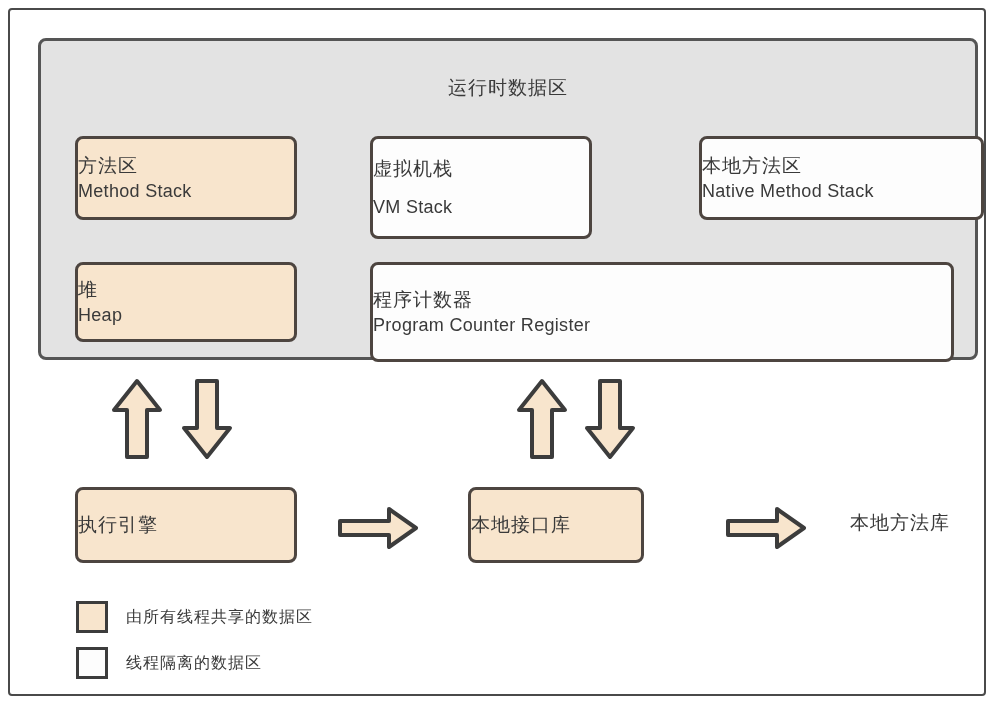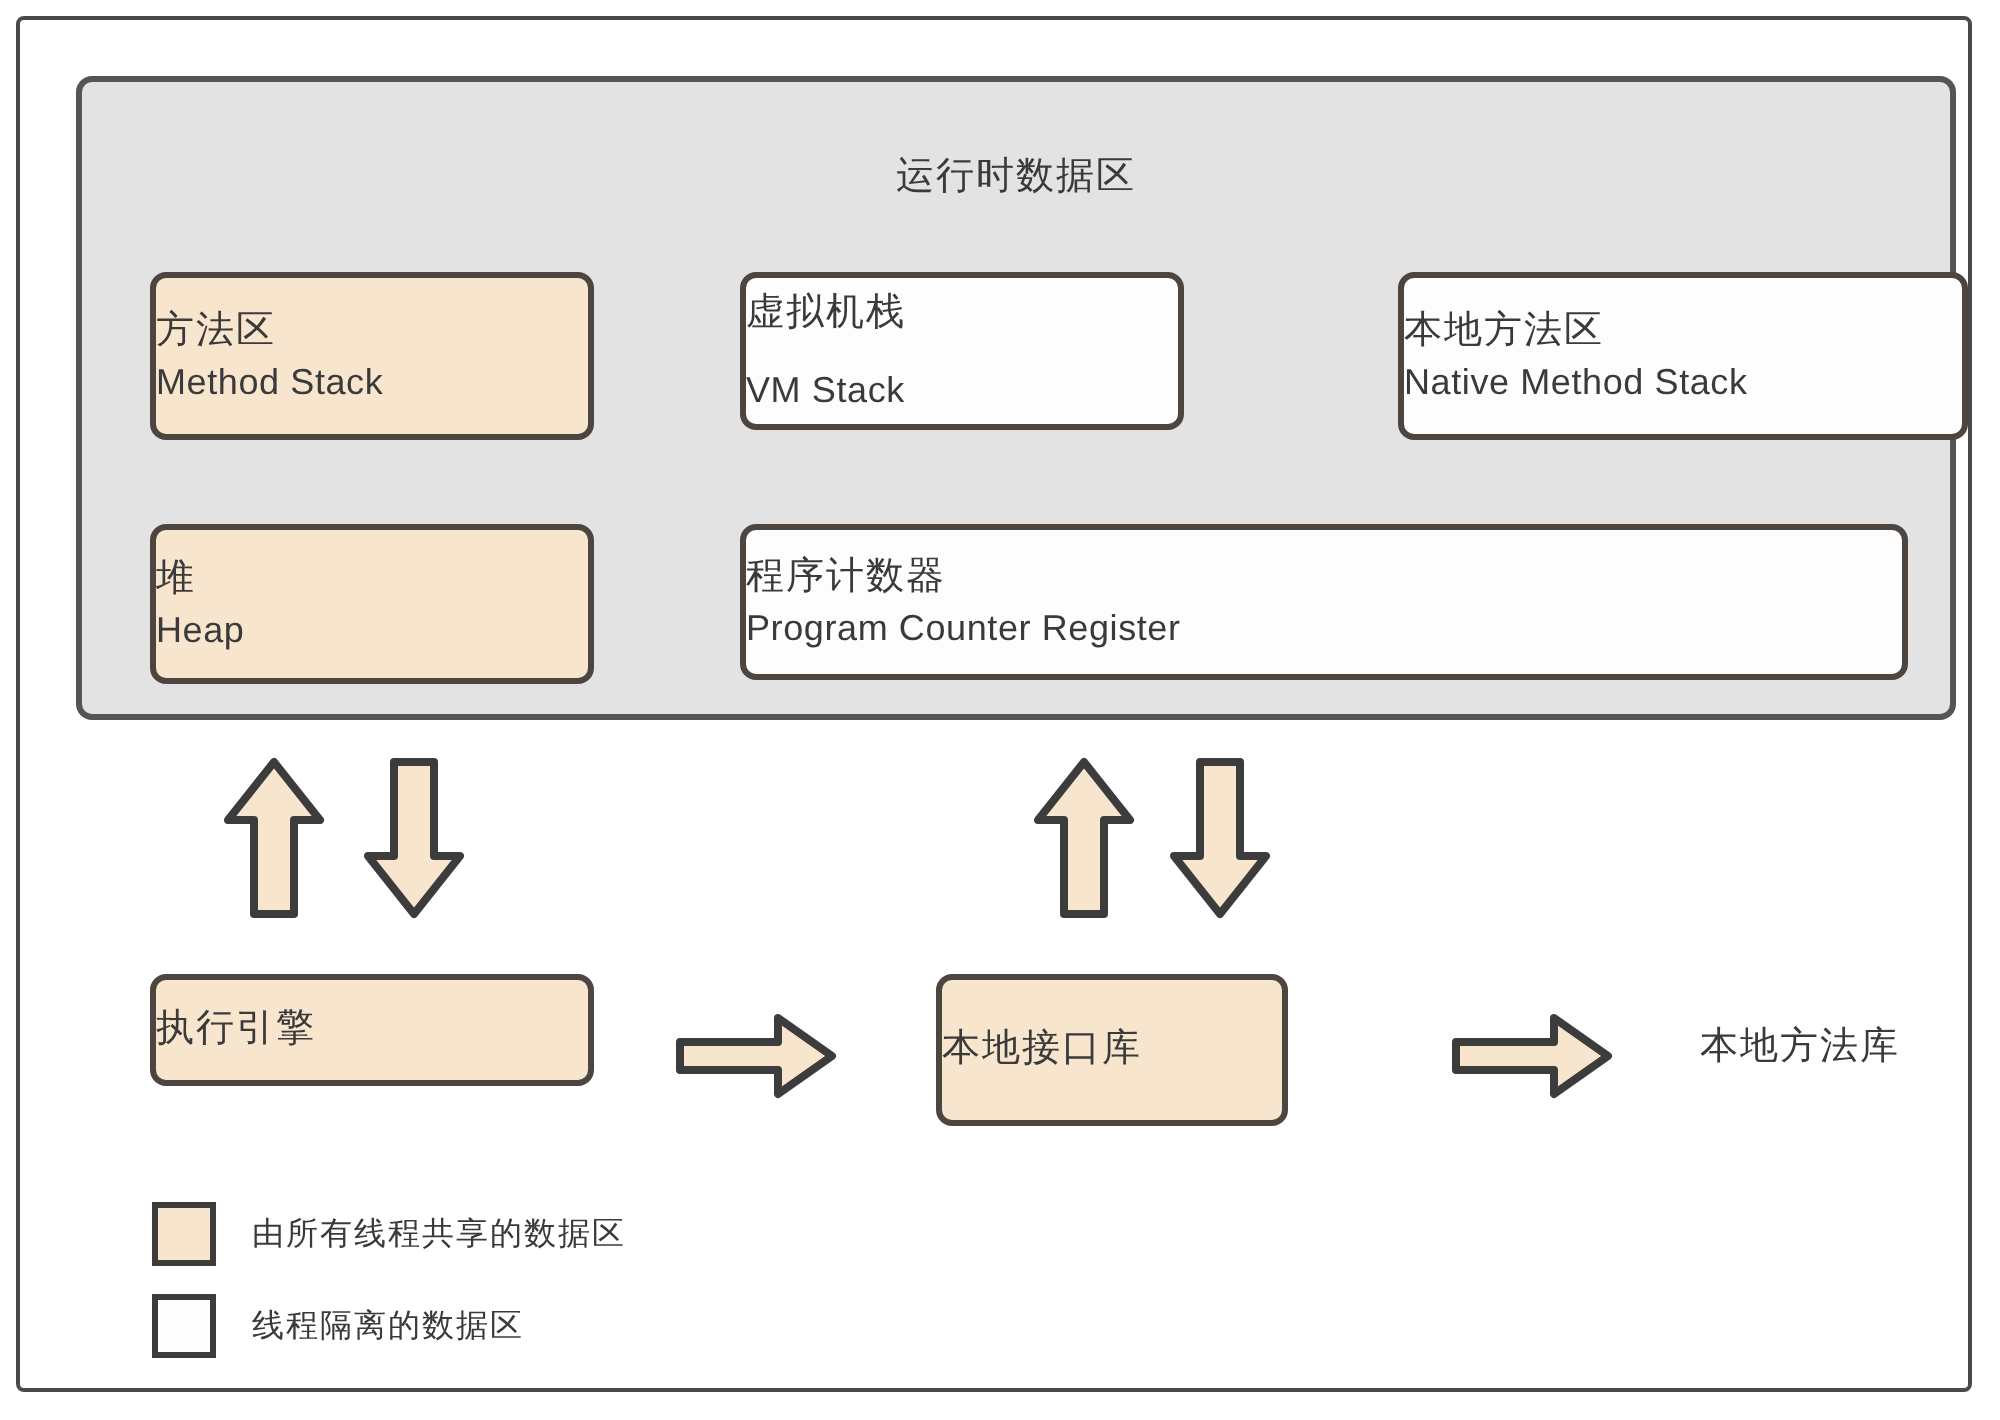--- a/index.html
+++ b/index.html
@@ -76,41 +76,41 @@
   }
   .region .en {
     font-size: 18px;
     letter-spacing: 0.3px;
   }
   .fill-shared { background: #f8e5cd; }
   .fill-isolated { background: #fdfdfd; }
 
   
   #box-method-area   { left: 65px;  top: 126px; width: 222px; height: 84px; }
-  #box-vm-stack      { left: 360px; top: 126px; width: 222px; height: 79px; gap: 13px; }
+  #box-vm-stack      { left: 360px; top: 126px; width: 222px; height: 103px; gap: 13px; }
   #box-native-stack  { left: 689px; top: 126px; width: 285px; height: 84px; }
   
   #box-heap          { left: 65px;  top: 252px; width: 222px; height: 80px; }
-  #box-pc-register   { left: 360px; top: 252px; width: 584px; height: 78px; }
+  #box-pc-register   { left: 360px; top: 252px; width: 584px; height: 100px; }
 
   
   .arrow {
     position: absolute;
   }
   .arrow svg { display: block; }
 
   #arrow-up-1    { left: 100px; top: 368px; }
   #arrow-down-1  { left: 170px; top: 368px; }
   #arrow-up-2    { left: 505px; top: 368px; }
   #arrow-down-2  { left: 573px; top: 368px; }
   #arrow-right-1 { left: 327px; top: 495px; }
   #arrow-right-2 { left: 715px; top: 495px; }
 
   
-  #box-exec-engine   { left: 65px;  top: 477px; width: 222px; height: 56px; }
+  #box-exec-engine   { left: 65px;  top: 477px; width: 222px; height: 76px; }
   #box-native-iface  { left: 458px; top: 477px; width: 176px; height: 76px; }
 
   .plain-label {
     position: absolute;
     left: 820px;
     top: 500px;
     font-size: 19px;
     color: #3a3a3a;
     letter-spacing: 1px;
     margin-left: 20px;

